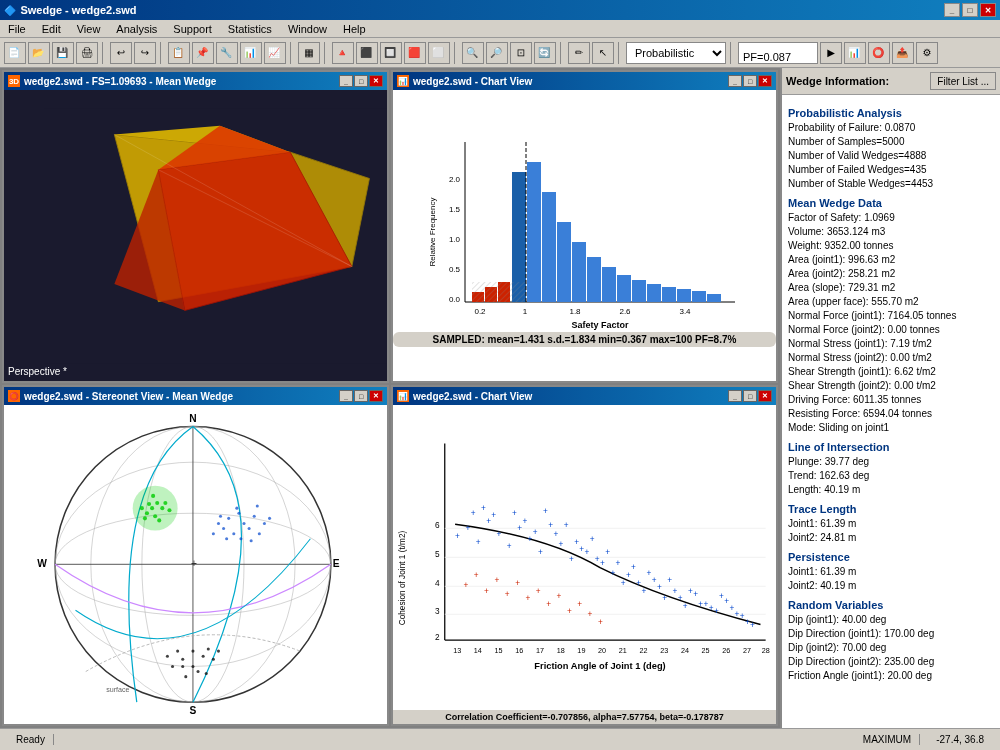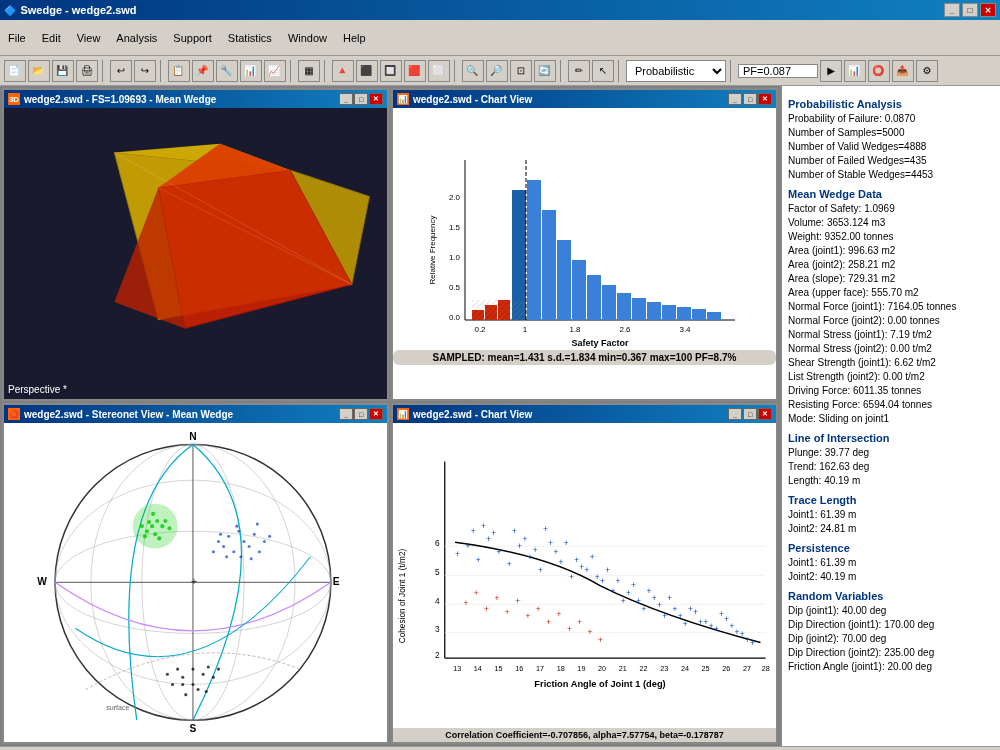--- a/index.html
+++ b/index.html
@@ -30,21 +30,21 @@
       display: flex;
       align-items: center;
       justify-content: center;
       cursor: pointer;
       color: #000;
     }
 
     
     .menu-bar {
       background: #d4d0c8;
-      height: 36px;
+      height: 18px;
       display: flex;
       align-items: center;
       padding: 0 4px;
       border-bottom: 1px solid #999;
       font-size: 11px;
       gap: 8px;
     }
     .menu-item { cursor: pointer; padding: 0 4px; }
 
     
@@ -68,27 +68,27 @@
     .toolbar-separator { width: 4px; height: 22px; border-left: 1px solid #888; margin: 0 2px; }
     .toolbar-dropdown {
       height: 22px;
       background: white;
       border: 1px solid #888;
       padding: 0 4px;
       font-size: 11px;
       width: 100px;
     }
     .toolbar-pf {
-      height: 14px;
+      height: 22px;
       background: white;
       border: 1px solid #888;
       padding: 0 4px;
       font-size: 11px;
       width: 80px;
-      display: flex; align-items: flex-start;
+      display: flex; align-items: flex-end;
     }
 
     
     .main-area {
       display: flex;
       height: calc(750px - 20px - 18px - 30px - 22px);
       background: #808080;
     }
 
     
@@ -669,20 +669,24 @@
             <text x="198" y="185" font-size="8" fill="#cc2200">+</text>
           </svg>
           <div class="scatter-caption">Correlation Coefficient=-0.707856, alpha=7.57754, beta=-0.178787</div>
         </div>
       </div>
     </div>
 
   </div>
 
   <div class="sidebar">
+    <div class="sidebar-header">
+      <span class="sidebar-header-label">Wedge Information:</span>
+      <button class="filter-btn">Filter List ...</button>
+    </div>
     <div class="sidebar-scroll" id="sidebar-scroll-area">
 
     <div class="info-section-title">Probabilistic Analysis</div>
         <div class="info-line">Probability of Failure: 0.0870</div>
         <div class="info-line">Number of Samples=5000</div>
         <div class="info-line">Number of Valid Wedges=4888</div>
         <div class="info-line">Number of Failed Wedges=435</div>
         <div class="info-line">Number of Stable Wedges=4453</div>
         <div class="info-section-title">Mean Wedge Data</div>
         <div class="info-line">Factor of Safety: 1.0969</div>
@@ -690,21 +694,21 @@
         <div class="info-line">Weight: 9352.00 tonnes</div>
         <div class="info-line">Area (joint1): 996.63 m2</div>
         <div class="info-line">Area (joint2): 258.21 m2</div>
         <div class="info-line">Area (slope): 729.31 m2</div>
         <div class="info-line">Area (upper face): 555.70 m2</div>
         <div class="info-line">Normal Force (joint1): 7164.05 tonnes</div>
         <div class="info-line">Normal Force (joint2): 0.00 tonnes</div>
         <div class="info-line">Normal Stress (joint1): 7.19 t/m2</div>
         <div class="info-line">Normal Stress (joint2): 0.00 t/m2</div>
         <div class="info-line">Shear Strength (joint1): 6.62 t/m2</div>
-        <div class="info-line">List Strength (joint2): 0.00 t/m2</div>
+        <div class="info-line">Shear Strength (joint2): 0.00 t/m2</div>
         <div class="info-line">Driving Force: 6011.35 tonnes</div>
         <div class="info-line">Resisting Force: 6594.04 tonnes</div>
         <div class="info-line">Mode: Sliding on joint1</div>
         <div class="info-section-title">Line of Intersection</div>
         <div class="info-line">Plunge: 39.77 deg</div>
         <div class="info-line">Trend: 162.63 deg</div>
         <div class="info-line">Length: 40.19 m</div>
         <div class="info-section-title">Trace Length</div>
         <div class="info-line">Joint1: 61.39 m</div>
         <div class="info-line">Joint2: 24.81 m</div>

